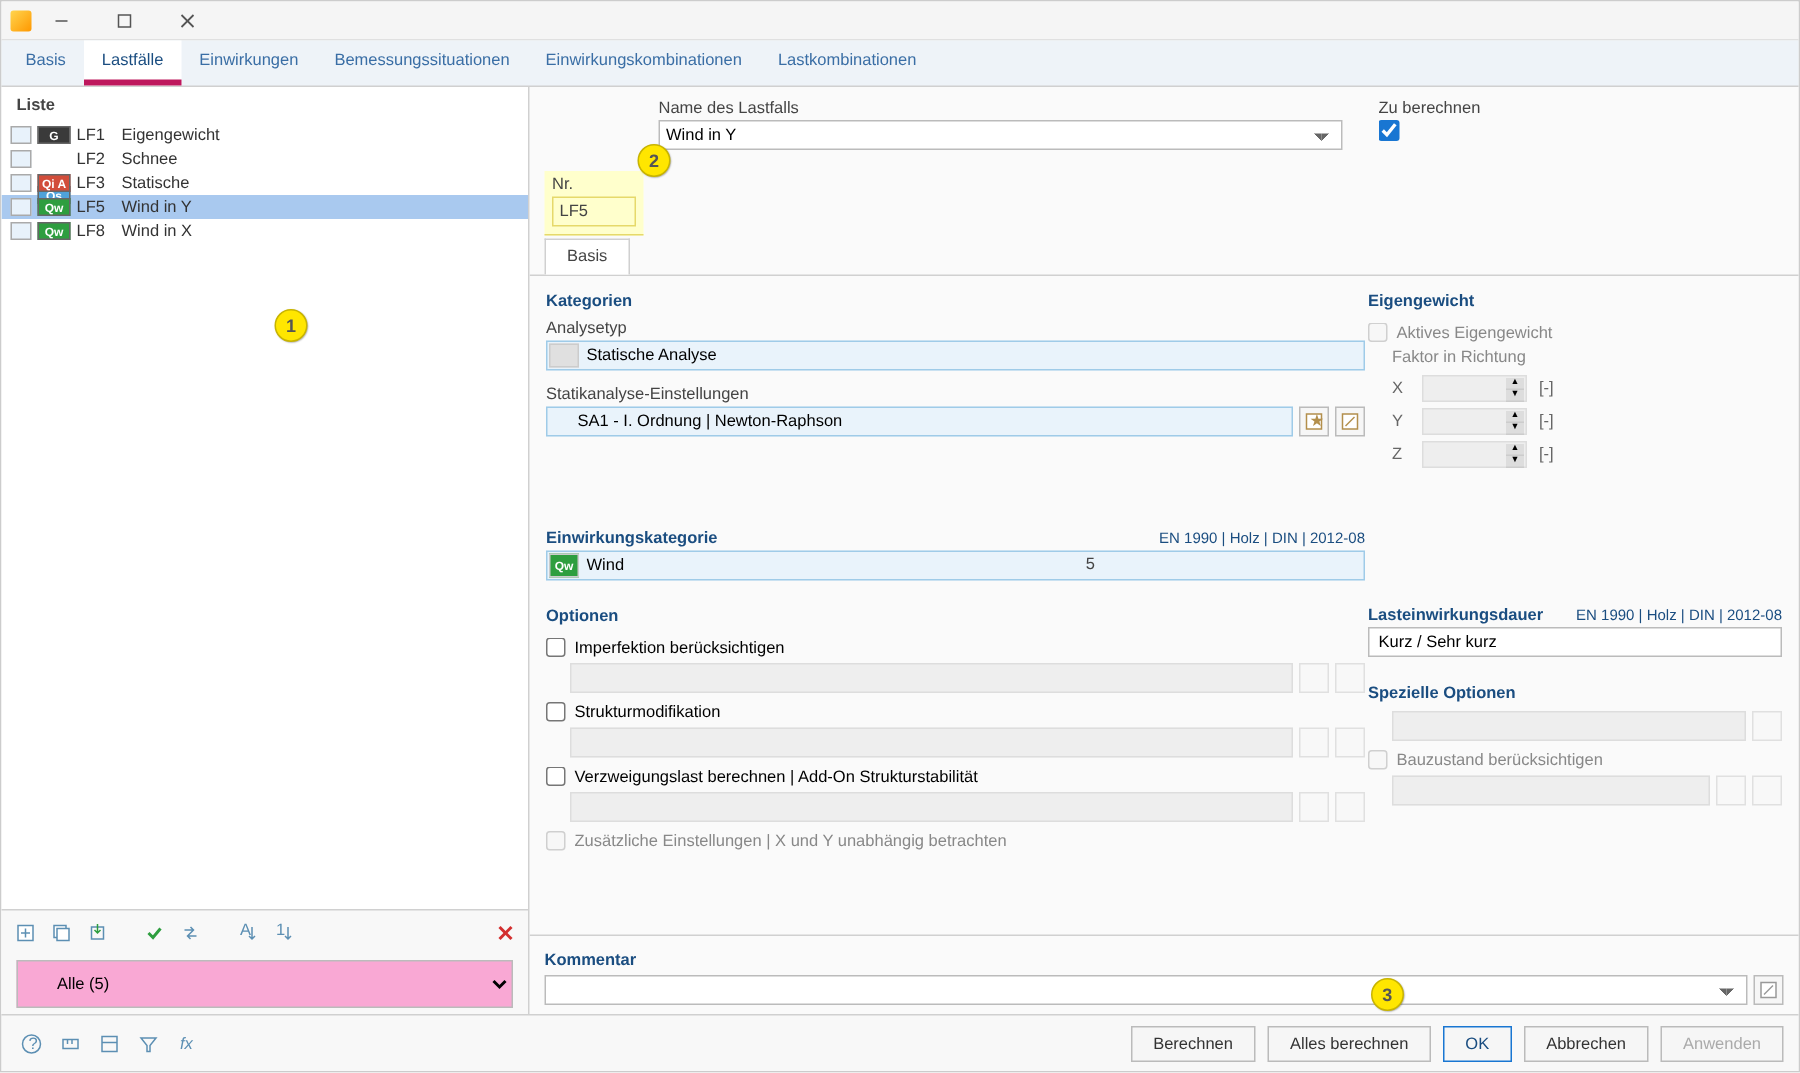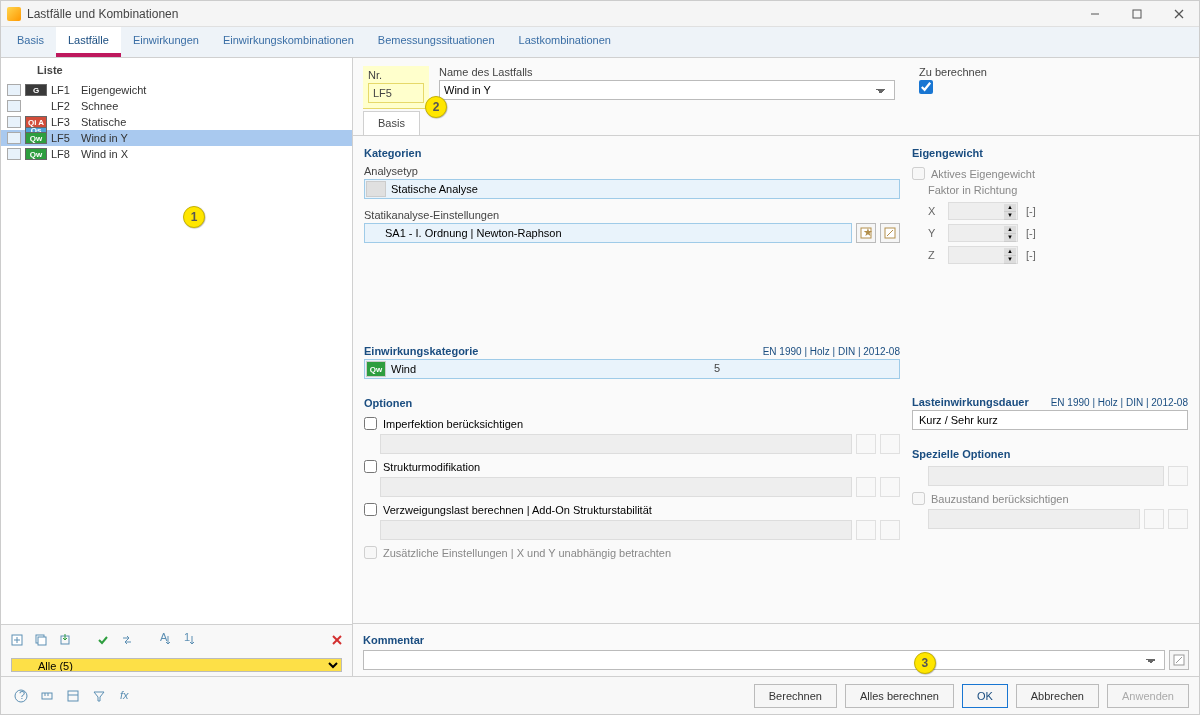--- a/index.html
+++ b/index.html
@@ -12,60 +12,60 @@
 .win-controls { display: flex; gap: 14px; align-items: center; }
 .win-btn { width: 28px; height: 16px; display: flex; align-items: center; justify-content: center; color: #555; cursor: pointer; }
 .win-btn svg { width: 10px; height: 10px; }
 
 .tabs-bar { display: flex; background: #eef3f8; border-bottom: 1px solid #d0d0d0; padding-left: 4px; }
 .tab { padding: 7px 12px; color: #3a6ea5; cursor: pointer; border-bottom: 2px solid transparent; }
 .tab.active { color: #1a4d80; border-bottom: 4px solid #be185d; background: #fff; }
 
 .content { flex: 1; display: flex; min-height: 0; }
 .left-panel { width: 352px; border-right: 1px solid #d0d0d0; display: flex; flex-direction: column; background: #fff; }
-.panel-header { padding: 6px 10px 4px; font-weight: 600; color: #444; margin-left: 26px; }
+.panel-header { padding: 6px 10px 4px; font-weight: 600; color: #444; }
 .list { flex: 1; overflow: auto; padding: 2px 0; }
 .list-item { display: flex; align-items: center; height: 16px; padding: 0 6px; cursor: pointer; gap: 4px; }
 .list-item.selected { background: #a9c9ef; }
 .swatch1 { width: 14px; height: 12px; border: 1px solid #aaa; }
 .swatch2 { width: 22px; height: 12px; border: 1px solid #666; display: flex; align-items: center; justify-content: center; color: #fff; font-size: 8px; font-weight: 600; }
 .lc-num { width: 26px; color: #333; }
 .lc-name { color: #333; }
 
 .badge-circle { position: absolute; width: 22px; height: 22px; border-radius: 50%; background: #ffe600; border: 1px solid #c8b400; display:flex; align-items:center; justify-content:center; font-weight:700; color:#555; font-size:12px; box-shadow: 0.5px 0.5px 1px rgba(0,0,0,0.3); z-index: 50; }
 
 .left-toolbar { height: 30px; border-top: 1px solid #d0d0d0; display:flex; align-items:center; padding: 0 6px; gap:4px; background:#f8f8f8; position:relative;}
 .ltb-icon { width:20px; height:20px; border:1px solid transparent; display:flex; align-items:center; justify-content:center; cursor:pointer; }
 .ltb-delete-wrap { flex:1; display:flex; justify-content:flex-end; }
 .ltb-delete { width:18px; height:18px; display:flex; align-items:center; justify-content:center; color:#d32f2f; cursor:pointer;}
 
 .left-filter { padding: 4px 10px; background:#f8f8f8;}
-.left-filter select { width: 100%; height: 14px; border:1px solid #bbb; padding-left: 22px; background:#fde047; }
+.left-filter select { width: 100%; height: 32px; border:1px solid #bbb; padding-left: 22px; background:#f9a8d4; }
 
 .right-panel { flex:1; display:flex; flex-direction:column; min-width:0; background:#fafafa;}
 .top-row { display:flex; padding:8px 10px 4px; gap:10px; align-items:flex-start; position:relative;}
-.nr-box { width:66px; }
+.nr-box { width:66px;margin-top:48px; }
 .field-label { font-size:11px; color:#444; margin-bottom:2px; display:block;}
 .nr-input { width:100%; height:20px; background:#ffffcc; border:1px solid #e6d96a; padding:0 4px; color:#444; }
 .name-box { flex:1; }
 .name-select { width:100%; height:20px; border:1px solid #bbb; background:#fff; padding:0 4px; appearance:none; background-image: linear-gradient(45deg, transparent 50%, #666 50%), linear-gradient(135deg, #666 50%, transparent 50%); background-position: calc(100% - 13px) 8px, calc(100% - 8px) 8px; background-size:5px 5px; background-repeat:no-repeat;}
 .calc-box { width:284px; padding-left:14px;}
 .calc-chk { width:14px; height:14px; accent-color:#1976d2; }
 
 .subtab-row { display:flex; border-bottom:1px solid #d0d0d0; padding-left:10px; margin-top:-2px;}
 .subtab { padding: 5px 14px 6px; background:#f0f0f0; border:1px solid #d0d0d0; border-bottom:none; cursor:pointer; color:#444;}
 .subtab.active { background:#fff; }
 
-.form-scroll { flex:1; overflow:auto; padding: 6px 10px 10px; display:flex; gap:10px; position:relative;}
+.form-scroll { flex:1; overflow:auto; padding: 6px 10px 10px; display:flex; position:relative;}
 .col-left-form { flex:1; display:flex; flex-direction:column; gap:6px;}
 .col-right-form { width:278px; display:flex; flex-direction:column; gap:6px;}
 
 .group { border:1px solid transparent; }
 .group-title { color:#1a4d80; font-weight:600; padding: 4px 0 2px; }
-.group-title-row { display:flex; justify-content:space-between; align-items:baseline;margin-top:40px;}
+.group-title-row { display:flex; justify-content:space-between; align-items:baseline;}
 .group-title-meta { color:#1a4d80; font-size:10px;text-align:right;}
 .sub-label { color:#444; margin:4px 0 2px; display:block;}
 .select-like { position:relative;}
 .select-main { width:100%; height:20px; border:1px solid #9fcbe8; background:#e9f3fb; padding:0 4px 0 26px; appearance:none;}
 .select-main.plain { padding-left:6px;}
 .select-chip { position:absolute; left:2px; top:2px; width:20px; height:16px; background:#e0e0e0; border:1px solid #ccc;}
 .select-chip.green { background:#2e9e3f; color:#fff; font-size:8px; font-weight:600; display:flex; align-items:center; justify-content:center;}
 .select-row-with-icons { display:flex; gap:4px; align-items:center;}
 .select-row-with-icons .select-like { flex:1; }
 .icon-btn { width:20px; height:20px; border:1px solid #bbb; background:#f6f6f6; display:flex; align-items:center; justify-content:center; cursor:pointer;}
@@ -99,21 +99,20 @@
 .footer-btns { display:flex; gap:8px; position:relative;}
 
 svg { display:block;}
 </style>
 </head>
 <body>
 
 <div class="window">
   <div class="titlebar">
     <div class="app-icon"></div>
-    <div class="title">Lastfälle und Kombinationen</div>
     <div class="win-controls">
       <div class="win-btn">
           <svg viewBox="0 0 10 10">
             <line x1="1" y1="5" x2="9" y2="5" stroke="#555" stroke-width="1"></line>
           </svg>
         </div>
       <div class="win-btn">
           <svg viewBox="0 0 10 10">
             <rect x="1" y="1" width="8" height="8" fill="none" stroke="#555" stroke-width="1"></rect>
           </svg>
@@ -124,22 +123,22 @@
             <line x1="9" y1="1" x2="1" y2="9" stroke="#555" stroke-width="1.2"></line>
           </svg>
         </div>
     </div>
   </div>
 
   <div class="tabs-bar" id="tabs-bar">
       <div class="tab">Basis</div>
       <div class="tab active">Lastfälle</div>
       <div class="tab">Einwirkungen</div>
+      <div class="tab">Bemessungssituationen</div>
       <div class="tab">Einwirkungskombinationen</div>
-      <div class="tab">Bemessungssituationen</div>
       <div class="tab">Lastkombinationen</div>
     </div>
 
   <div class="content">
     <div class="left-panel" style="position:relative;">
       <div class="panel-header">Liste</div>
       <div class="list" id="lc-list">
           <div class="list-item">
             <div class="swatch1" style="background: rgb(232, 242, 251);"></div>
             <div class="swatch2" style="background: rgb(58, 58, 58);">G</div>

